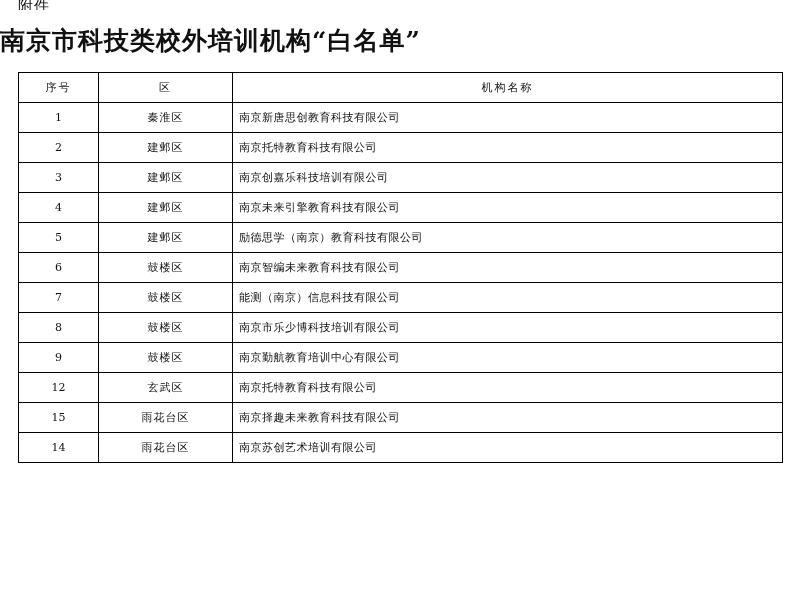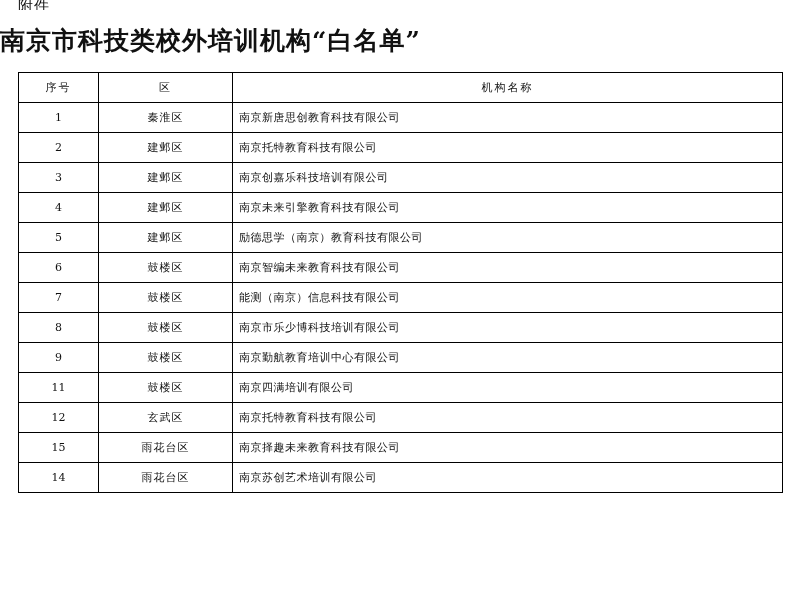--- a/index.html
+++ b/index.html
@@ -148,25 +148,20 @@
         <td class="idx">8</td>
         <td class="dist">鼓楼区</td>
         <td class="name">南京市乐少博科技培训有限公司</td>
       </tr>
       <tr>
         <td class="idx">9</td>
         <td class="dist">鼓楼区</td>
         <td class="name">南京勤航教育培训中心有限公司</td>
       </tr>
       <tr>
-        <td class="idx">11</td>
-        <td class="dist">鼓楼区</td>
-        <td class="name">南京四满培训有限公司</td>
-      </tr>
-      <tr>
         <td class="idx">12</td>
         <td class="dist">玄武区</td>
         <td class="name">南京托特教育科技有限公司</td>
       </tr>
       <tr>
         <td class="idx">15</td>
         <td class="dist">雨花台区</td>
         <td class="name">南京择趣未来教育科技有限公司</td>
       </tr>
       <tr>

